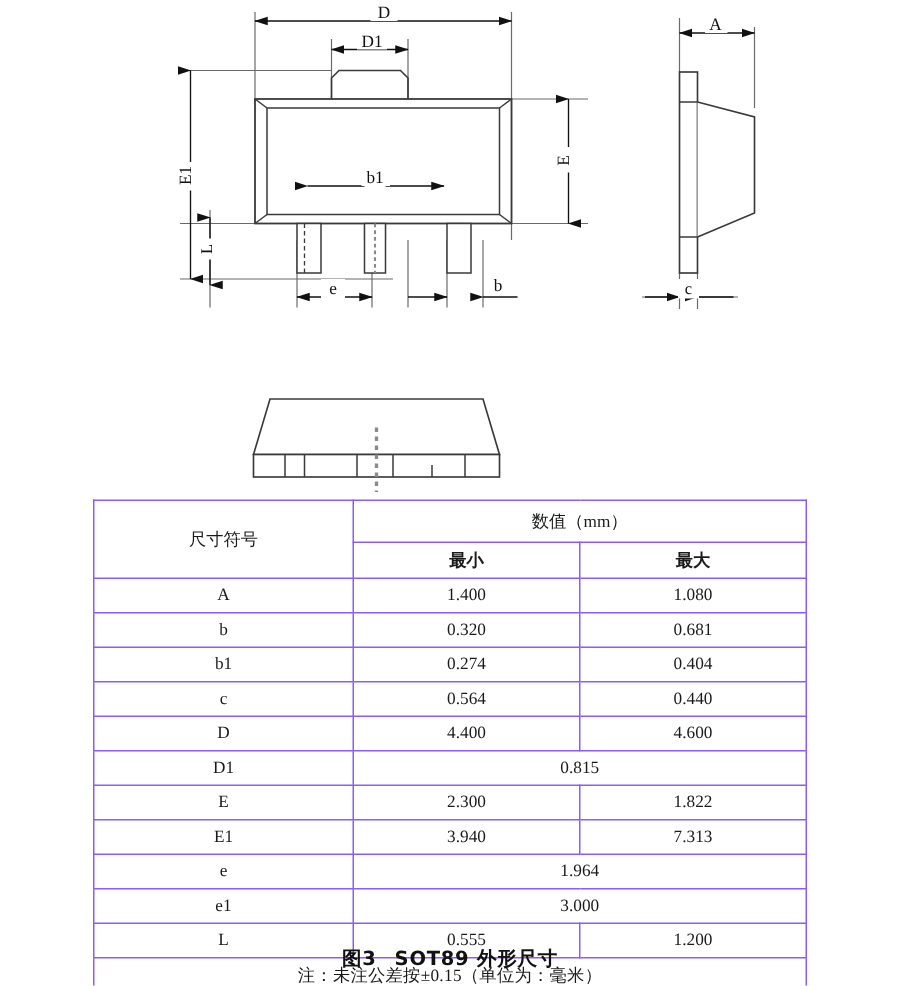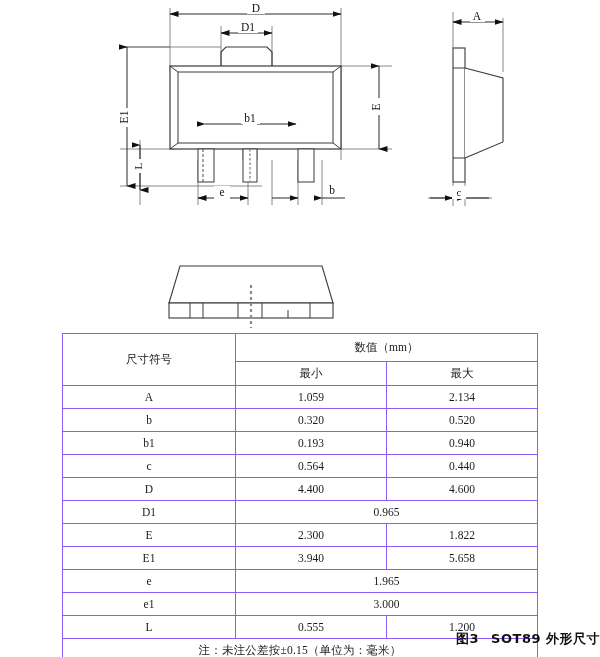--- a/index.html
+++ b/index.html
@@ -32,29 +32,29 @@
     height:22px;
     font-weight:normal;
     color:#1a1a1a;
     font-family:"Liberation Serif","DejaVu Serif",serif;
   }
   .dim-table .hdr-sym{ width:172px; }
   .dim-table .col-min{ width:152px; }
   .dim-table .col-max{ width:152px; }
   .dim-table .hdr-val{ font-size:11.5px; }
   .dim-table tr.hdr-top td{ height:27px; }
-  .dim-table tr.hdr-sub td{ height:23px; }
+  .dim-table tr.hdr-sub td{ height:23px;font-weight:bold; }
   .dim-table td.note{
     height:23px;font-size:11.5px;letter-spacing:.2px;
   }
   .cjk{ font-family:"DejaVu Sans","Liberation Sans",sans-serif; }
 
   .caption{
     position:absolute;left:0;top:630px;width:600px;
-    text-align:right;
+    text-align:center;
     font-size:13px;
     font-weight:bold;
     font-family:"DejaVu Sans","Liberation Sans",sans-serif;
     color:#111;
     letter-spacing:.5px;
   }
   .caption .sp{ display:inline-block;width:12px; }
 </style>
 </head>
 <body>
@@ -236,60 +236,60 @@
       <td class="hdr-sym cjk" rowspan="2">尺寸符号</td>
       <td class="hdr-val cjk" colspan="2">数值（mm）</td>
     </tr>
     <tr class="hdr-sub">
       <td class="col-min cjk">最小</td>
       <td class="col-max cjk">最大</td>
     </tr>
 
     <tr>
       <td>A</td>
-      <td>1.059</td>
-      <td>2.134</td>
+      <td>1.400</td>
+      <td>1.080</td>
     </tr>
     <tr>
       <td>b</td>
       <td>0.320</td>
-      <td>0.520</td>
+      <td>0.681</td>
     </tr>
     <tr>
       <td>b1</td>
-      <td>0.193</td>
-      <td>0.940</td>
+      <td>0.274</td>
+      <td>0.404</td>
     </tr>
     <tr>
       <td>c</td>
       <td>0.564</td>
       <td>0.440</td>
     </tr>
     <tr>
       <td>D</td>
       <td>4.400</td>
       <td>4.600</td>
     </tr>
     <tr>
       <td>D1</td>
-      <td colspan="2">0.965</td>
+      <td colspan="2">0.815</td>
     </tr>
     <tr>
       <td>E</td>
       <td>2.300</td>
       <td>1.822</td>
     </tr>
     <tr>
       <td>E1</td>
       <td>3.940</td>
-      <td>5.658</td>
+      <td>7.313</td>
     </tr>
     <tr>
       <td>e</td>
-      <td colspan="2">1.965</td>
+      <td colspan="2">1.964</td>
     </tr>
     <tr>
       <td>e1</td>
       <td colspan="2">3.000</td>
     </tr>
     <tr>
       <td>L</td>
       <td>0.555</td>
       <td>1.200</td>
     </tr>

